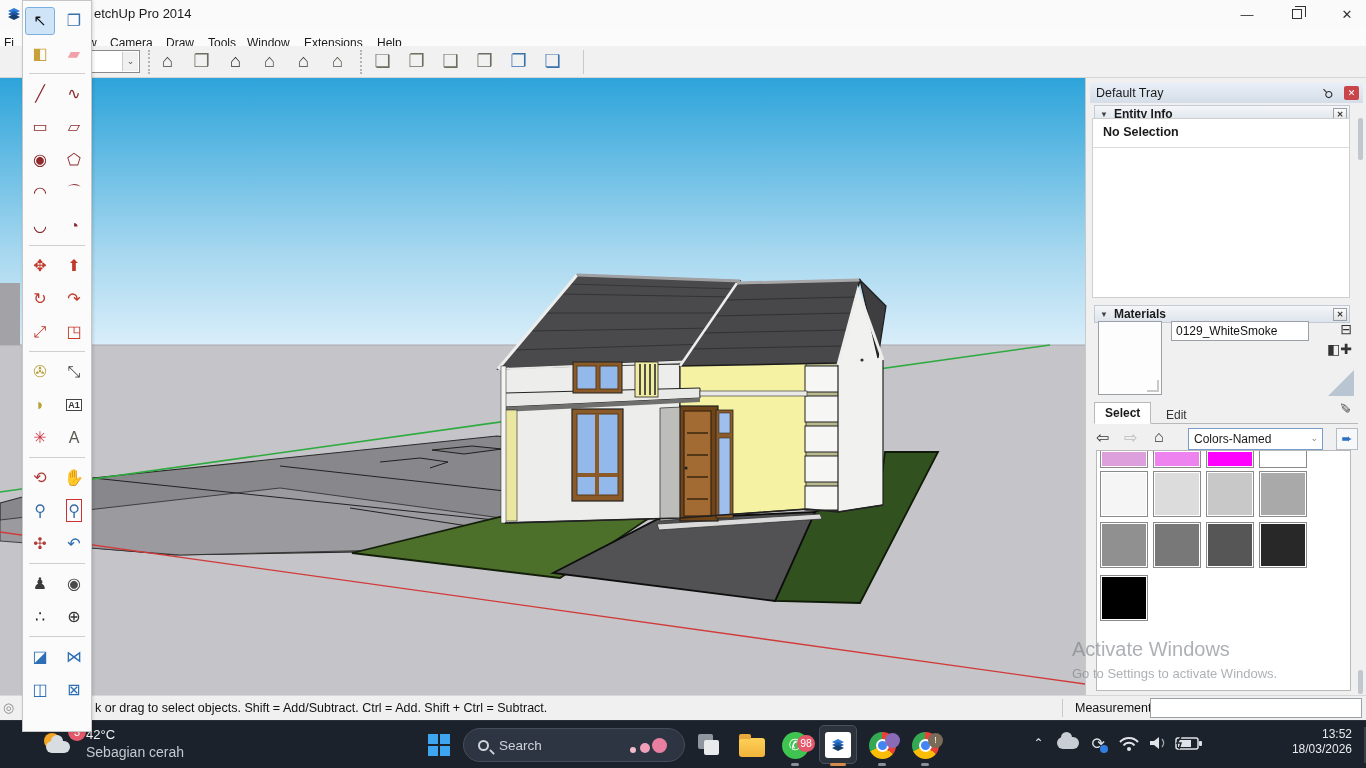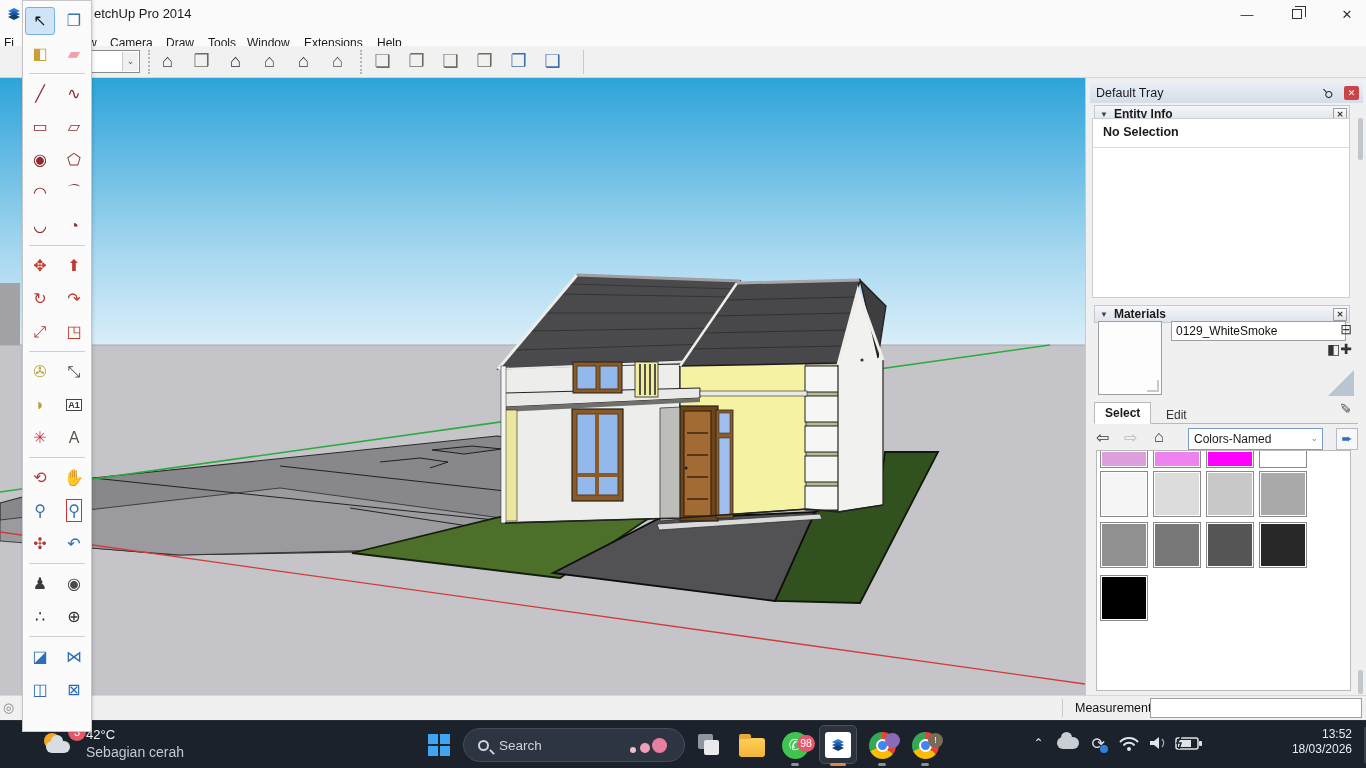--- a/index.html
+++ b/index.html
@@ -46,21 +46,21 @@
   .tray-close { position:absolute; right:4px; top:3px; width:15px; height:14px; background:#c9454a; color:#fff; font-size:9px; line-height:14px; text-align:center; border-radius:2px; cursor:default; }
   .sec-hdr { position:absolute; left:8px; width:256px; height:18px; background:linear-gradient(#f4f6f9,#dde4ec); border:1px solid #c2cad4; display:flex; align-items:center; gap:6px; padding-left:5px; font-weight:bold; font-size:12px; }
   .sec-hdr .tri { font-size:8px; color:#444; }
   .mini-x { position:absolute; right:2px; top:1.5px; width:14px; height:13px; background:linear-gradient(#fdfdfd,#e3e3e3); border:1px solid #9aa0a6; font-size:8px; line-height:12px; text-align:center; color:#333; cursor:default; }
   .ei-body { position:absolute; left:6px; top:40px; width:258px; height:180px; background:#fff; border:1px solid #cfcfcf; }
   .ei-status { position:absolute; left:10px; top:6px; font-weight:bold; font-size:12.5px; }
   .ei-line { position:absolute; left:0; top:28px; width:100%; height:1px; background:#dcdcdc; }
 
   .mat-preview { position:absolute; left:12px; top:243px; width:64px; height:74px; background:#fdfdfd; border:1px solid #9aa0a6; }
   .mat-preview::after { content:""; position:absolute; right:2px; bottom:2px; width:10px; height:10px; border-right:2px solid #c9c9c9; border-bottom:2px solid #c9c9c9; }
-  .mat-name { position:absolute; left:85px; top:243px; width:175px; height:20px; background:#fff; border:1px solid #9aa0a6; font-size:12px; padding:2px 4px; color:#111; }
+  .mat-name { position:absolute; left:85px; top:243px; width:138px; height:20px; background:#fff; border:1px solid #9aa0a6; font-size:12px; padding:2px 4px; color:#111; }
   .mat-ico { position:absolute; right:14px; font-size:14px; color:#333; cursor:default; }
   .sample-tri { position:absolute; right:12px; top:292px; width:0; height:0; border-left:26px solid transparent; border-bottom:26px solid #b9c6d2; cursor:default; }
   .tabs { position:absolute; left:8px; top:324px; width:264px; height:22px; border-bottom:1px solid #b9b9b9; }
   .tab { position:absolute; top:0; height:22px; padding:3px 10px; font-size:12px; cursor:default; }
   .tab.active { background:#fff; border:1px solid #b9b9b9; border-bottom:1px solid #fff; font-weight:bold; }
   .tab.idle { color:#333; top:3px; }
   .eyedropper { position:absolute; right:14px; top:322px; font-size:14px; transform:rotate(-90deg); color:#555; cursor:default; }
   .nav-row { position:absolute; left:10px; top:350px; width:262px; height:24px; }
   .nav-ico { position:absolute; top:0; font-size:16px; color:#333; cursor:default; }
   .nav-ico.disabled { color:#b9b9b9; }
@@ -363,23 +363,28 @@
         <div class="swatch" style="left: 56px; top: 71px; width: 48px; height: 46px; background: rgb(120, 120, 120);"></div>
         <div class="swatch" style="left: 109px; top: 71px; width: 48px; height: 46px; background: rgb(86, 86, 86);"></div>
         <div class="swatch" style="left: 162px; top: 71px; width: 48px; height: 46px; background: rgb(40, 40, 40);"></div>
         <div class="swatch" style="left: 3px; top: 124px; width: 48px; height: 46px; background: rgb(0, 0, 0);"></div>
       </div>
 
     <div class="scroll-thumb" style="right:3px; top:40px; width:5px; height:42px;"></div>
     <div class="scroll-thumb" style="right:3px; top:592px; width:5px; height:24px;"></div>
   </div>
 
+  <div class="watermark">
+    <div class="l1">Activate Windows</div>
+    <div class="l2">Go to Settings to activate Windows.</div>
+  </div>
 
   <div class="statusbar">
     <span class="geo-icon">◎</span>
+    <span class="status-hint">k or drag to select objects. Shift = Add/Subtract. Ctrl = Add. Shift + Ctrl = Subtract.</span>
     <div class="meas-sep"></div>
     <span class="meas-label">Measurements</span>
     <div class="meas-input"></div>
   </div>
 
   <div class="palette" id="palette-grid">
       <div class="tool-row">
         <div class="tool-btn selected">
           <span style="color: rgb(17, 17, 17);">↖</span>
         </div>

